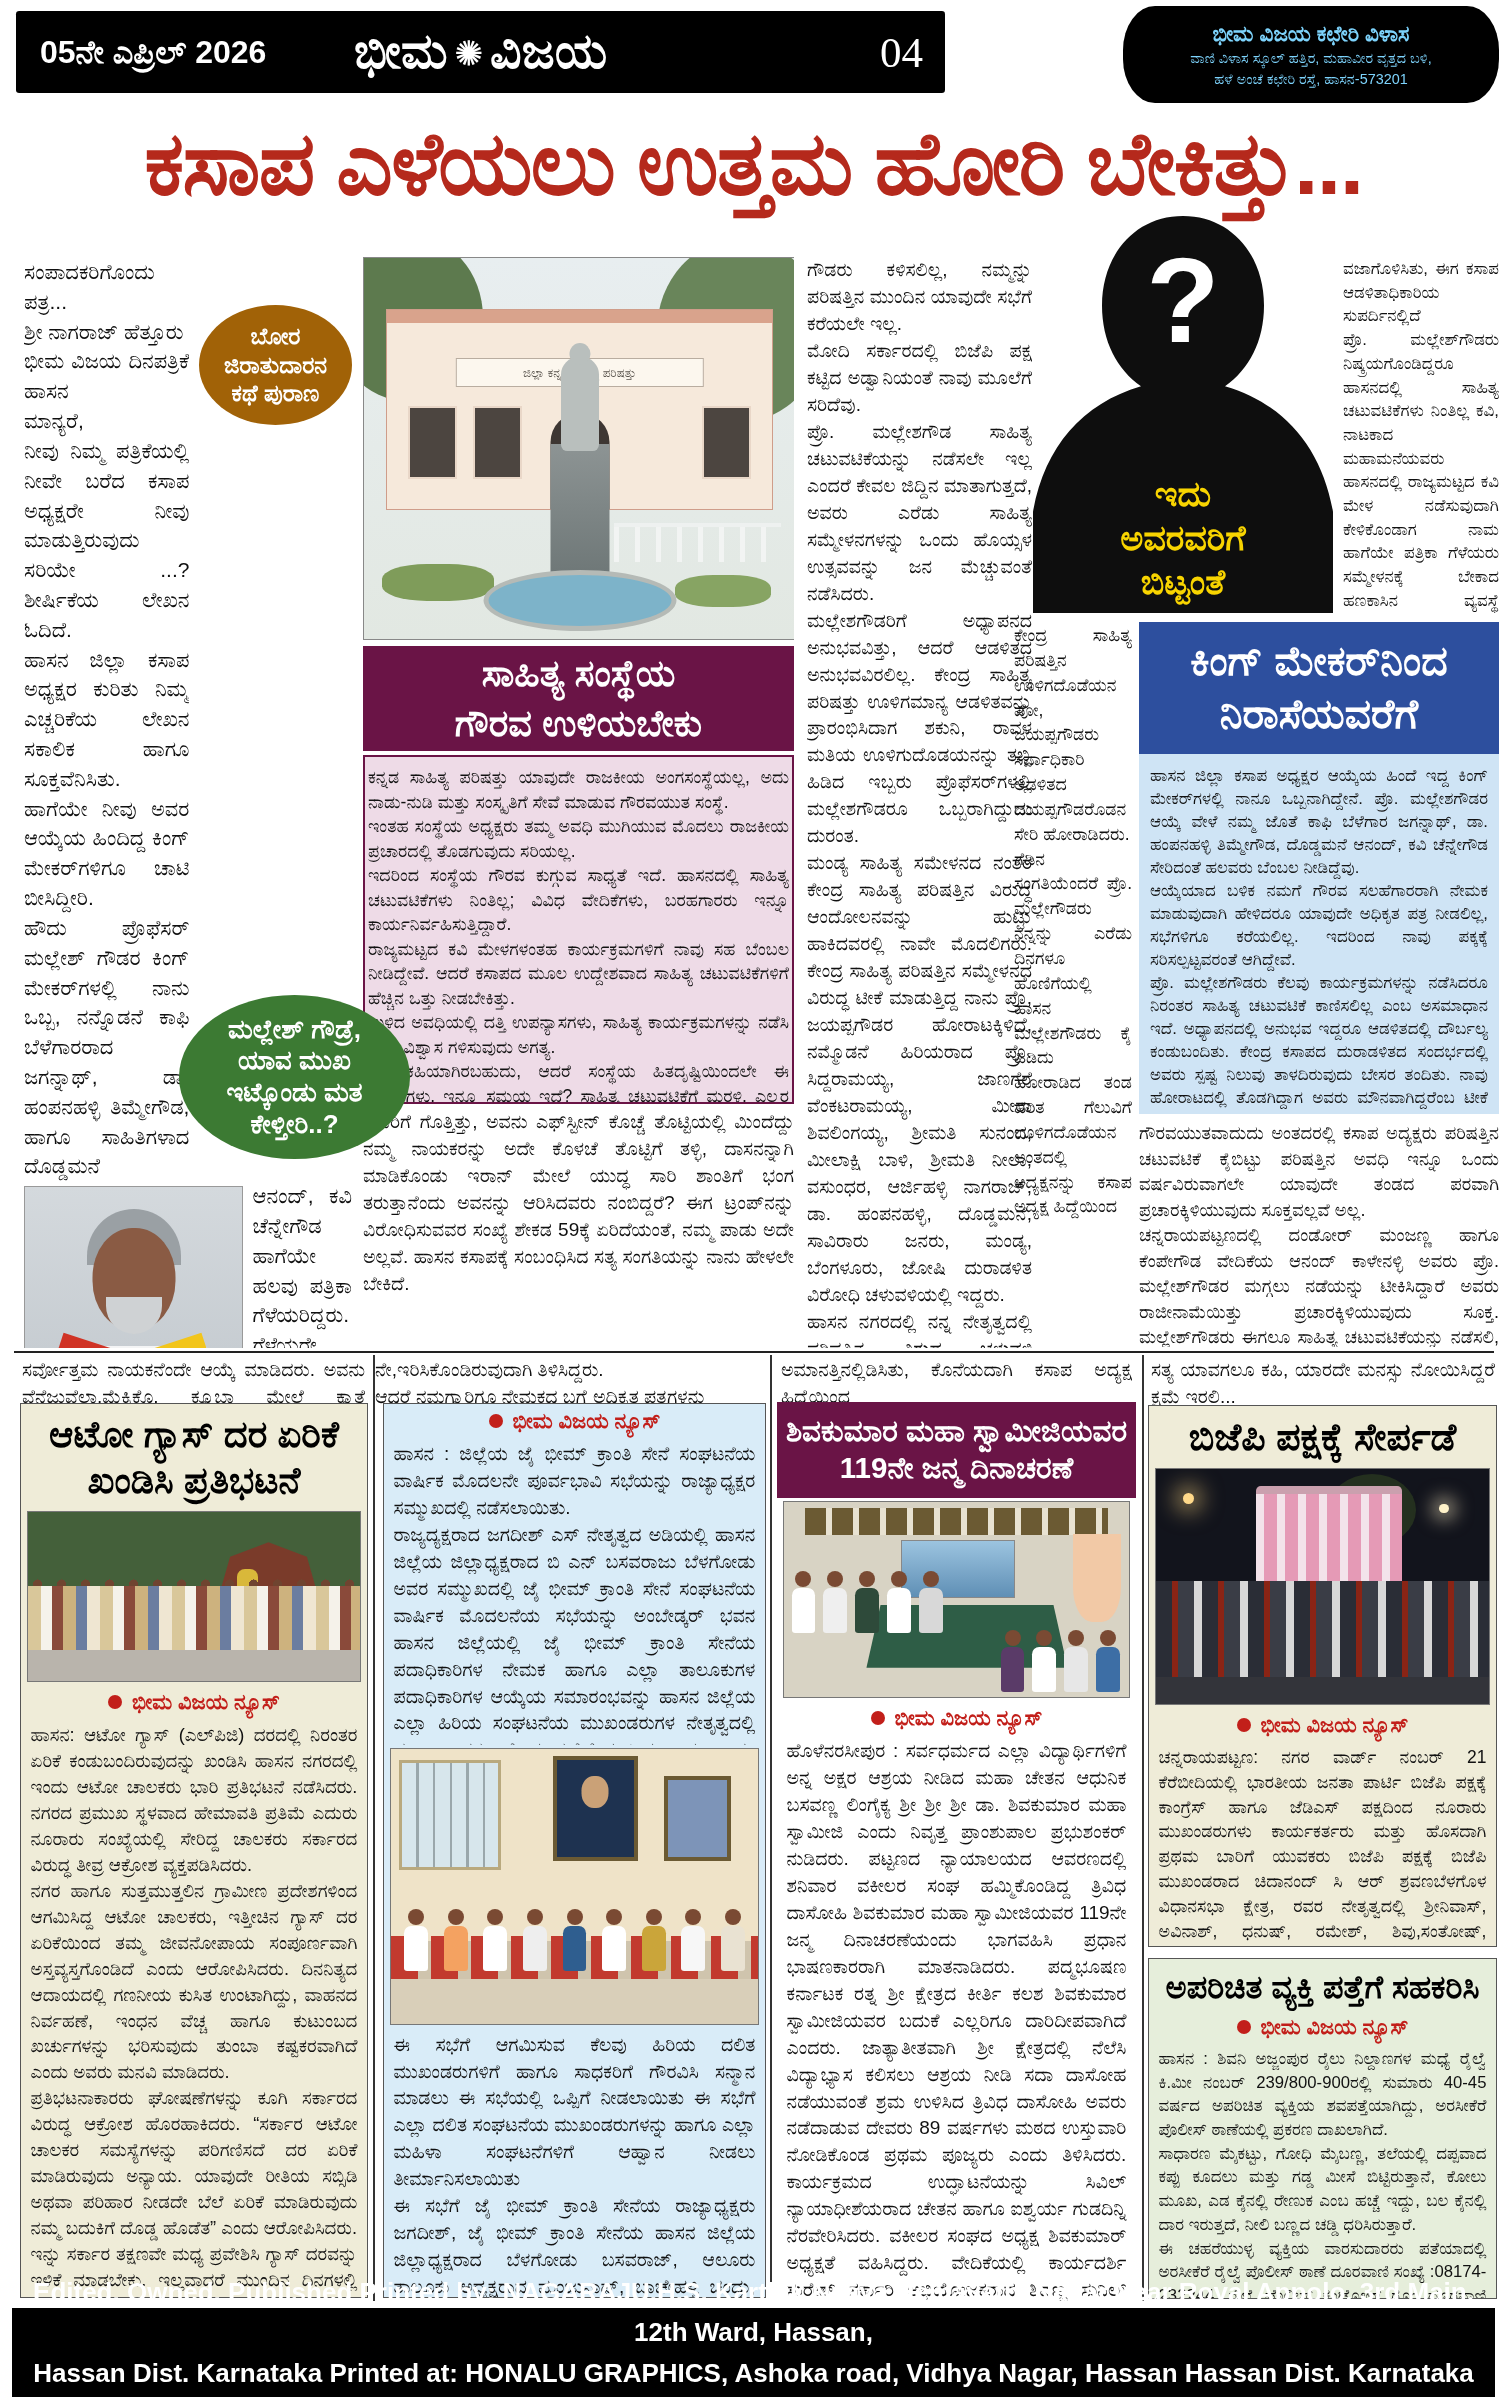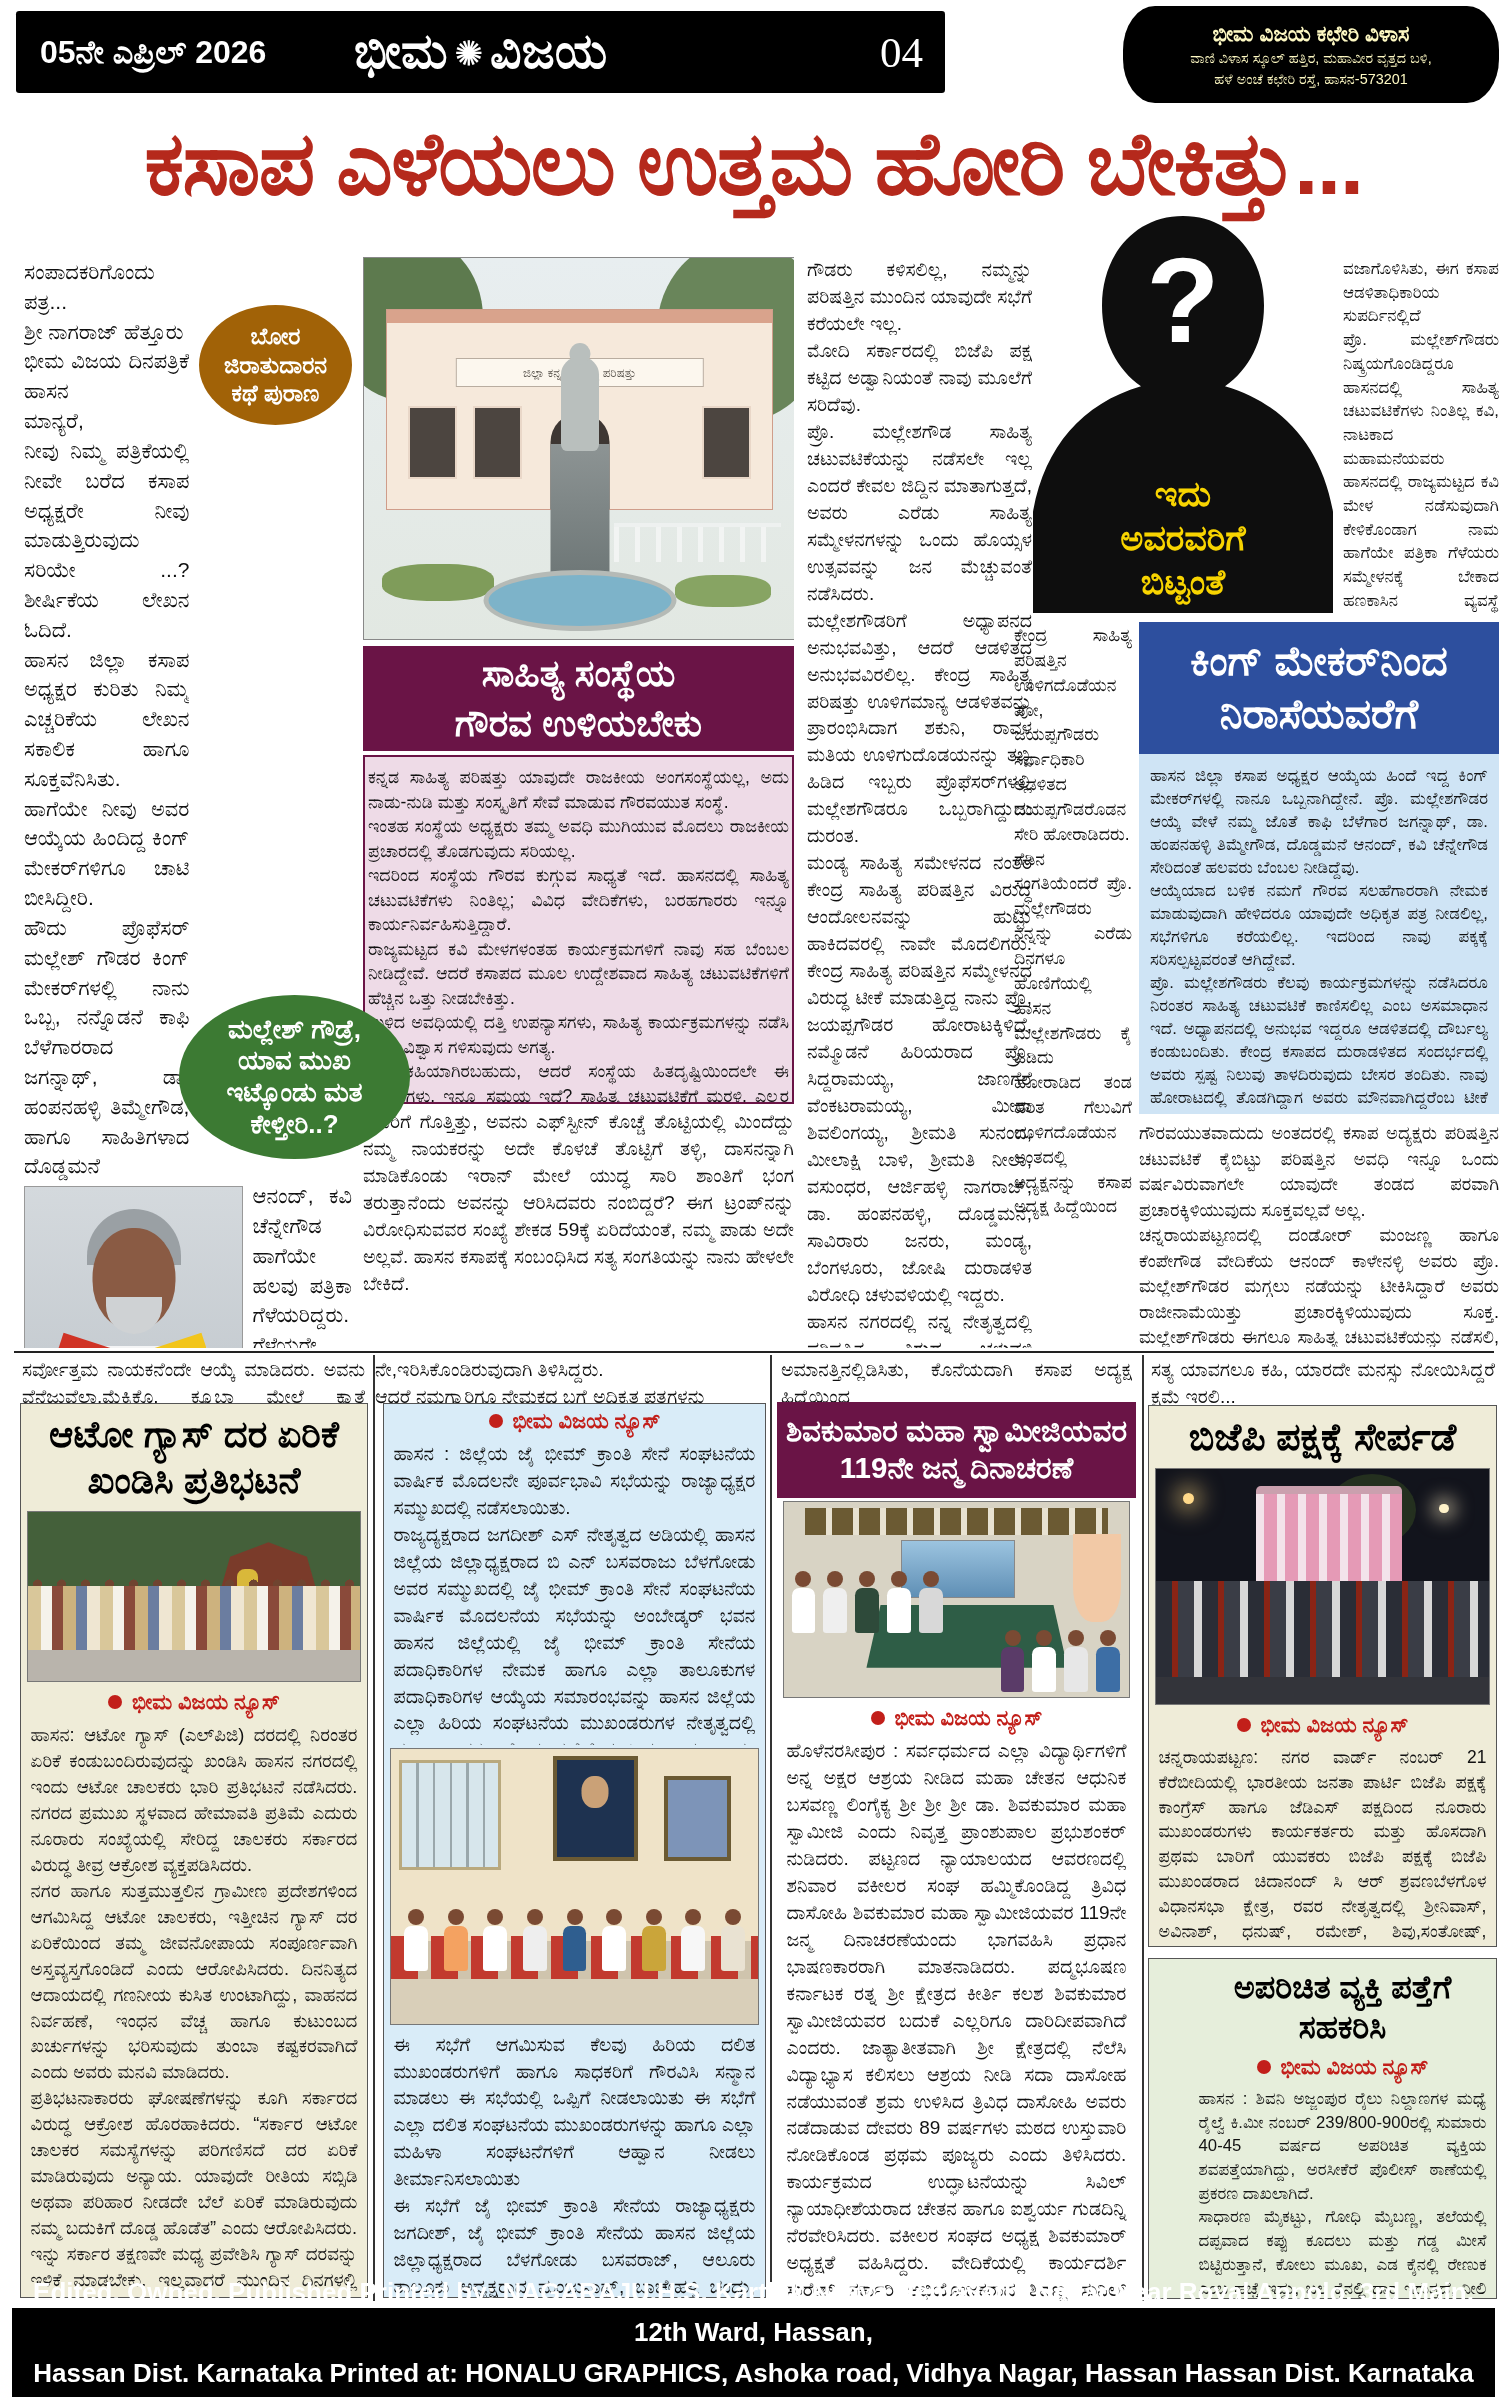--- a/index.html
+++ b/index.html
@@ -6,21 +6,21 @@
   #page{position:relative;width:1507px;height:2401px;background:#ffffff;overflow:hidden;
         font-family:"Liberation Sans",sans-serif;color:#111;}
   .abs{position:absolute;}
   .txt{font-size:19px;line-height:1.42;text-align:justify;white-space:pre-line;overflow:hidden;color:#101010;}
   
   #hbar{left:16px;top:11px;width:929px;height:82px;background:#000;border-radius:3.2px;}
   #hdate{position:absolute;left:24px;top:50%;transform:translateY(-50%);color:#fff;font-size:32px;font-weight:bold;}
   #hmast{position:absolute;left:50%;top:50%;transform:translate(-50%,-50%);color:#fff;font-size:49px;font-weight:900;white-space:nowrap;display:flex;align-items:center;gap:8px;}
   #hmast .wheel{font-size:35px;line-height:1;}
   #hpage{position:absolute;right:22px;top:50%;transform:translateY(-50%);color:#fff;font-size:43px;font-family:"Liberation Serif",serif;}
-  #haddr{left:1123px;top:6.4px;width:376px;height:97px;background:#000;border-radius:32px/44px;color:#fef9c3;text-align:center;
+  #haddr{left:1123px;top:6.4px;width:376px;height:97px;background:#000;border-radius:32px/44px;color:#7dd3fc;text-align:center;
          display:flex;flex-direction:column;justify-content:center;gap:3.2px;padding:3.2px 8px;box-sizing:border-box;}
   #haddr .t{font-size:21.5px;font-weight:bold;}
   #haddr .l{font-size:14.4px;}
   
   #headline{left:12px;top:100px;width:1483px;height:147px;color:#b5291c;font-size:88px;font-weight:900;
             text-align:center;letter-spacing:-1.6px;line-height:1.45;white-space:nowrap;overflow:hidden;}
   
   #col1{left:24px;top:257px;width:328px;height:1091px;overflow:hidden;}
   #col1 .txt{font-size:21px;}
   .oval-red{float:right;width:153px;height:120px;margin:48px 0 8px 9.6px;background:#a16207;border-radius:50%;
@@ -373,21 +373,21 @@
       </div>
     </div>
     <div class="byline">
       <span class="dot"></span>
       <span class="bl">ಭೀಮ ವಿಜಯ ನ್ಯೂಸ್</span>
     </div>
     <div class="abody" style="font-size:17.5px;">ಚನ್ನರಾಯಪಟ್ಟಣ: ನಗರ ವಾರ್ಡ್ ನಂಬರ್ 21 ಕೆರೆಬೀದಿಯಲ್ಲಿ ಭಾರತೀಯ ಜನತಾ ಪಾರ್ಟಿ ಬಿಜೆಪಿ ಪಕ್ಷಕ್ಕೆ ಕಾಂಗ್ರೆಸ್ ಹಾಗೂ ಜೆಡಿಎಸ್ ಪಕ್ಷದಿಂದ ನೂರಾರು ಮುಖಂಡರುಗಳು ಕಾರ್ಯಕರ್ತರು ಮತ್ತು ಹೊಸದಾಗಿ ಪ್ರಥಮ ಬಾರಿಗೆ ಯುವಕರು ಬಿಜೆಪಿ ಪಕ್ಷಕ್ಕೆ ಬಿಜೆಪಿ ಮುಖಂಡರಾದ ಚಿದಾನಂದ್ ಸಿ ಆರ್ ಶ್ರವಣಬೆಳಗೊಳ ವಿಧಾನಸಭಾ ಕ್ಷೇತ್ರ, ರವರ ನೇತೃತ್ವದಲ್ಲಿ ಶ್ರೀನಿವಾಸ್, ಅವಿನಾಶ್, ಧನುಷ್, ರಮೇಶ್, ಶಿವು,ಸಂತೋಷ್, ಭರತ್,ಮಾದೇಶ್, ನವೀನ್, ಹರೀಶ್, ಪ್ರಕಾಶ್, ಶಶಿ,ಅಪ್ಪಿ,ಅನುಪ್, ಅರುಣ್,ಮುಂತಾದವರು ಸೇರ್ಪಡೆಯಾದರು ಈ ಸಂದರ್ಭದಲ್ಲಿ ಮಾಜಿ ಪುರಸಭಾ ಸದಸ್ಯರಾದ ಜಗದೀಶ್,ಬಿಜೆಪಿ ಮುಖಂಡರುಗಳಾದ ಆನಂದ್,
 ಮಂಜುನಾಥ್, ಸಂತೋಷ್,ಹರೀಶ್,ನಾಗರಾಜ್, ಮನು ಸೇರಿದಂತೆ ಇತರರು ಹಾಜರಿದ್ದರು.</div>
   </div>
 
-  <div class="abox" style="left:1148px;top:1958px;width:349px;height:341px;background:#e6eedb;padding-left:40px;">
+  <div class="abox" style="left:1148px;top:1958px;width:349px;height:341px;background:#e6eedb;">
     <div class="ahead" style="font-size:32px;">ಅಪರಿಚಿತ ವ್ಯಕ್ತಿ ಪತ್ತೆಗೆ ಸಹಕರಿಸಿ</div>
     <div class="byline">
       <span class="dot"></span>
       <span class="bl">ಭೀಮ ವಿಜಯ ನ್ಯೂಸ್</span>
     </div>
     <div class="abody" style="font-size:16.7px;">ಹಾಸನ : ಶಿವನಿ ಅಜ್ಜಂಪುರ ರೈಲು ನಿಲ್ದಾಣಗಳ ಮಧ್ಯೆ ರೈಲ್ವೆ ಕಿ.ಮೀ ನಂಬರ್ 239/800-900ರಲ್ಲಿ ಸುಮಾರು 40-45 ವರ್ಷದ ಅಪರಿಚಿತ ವ್ಯಕ್ತಿಯ ಶವಪತ್ತೆಯಾಗಿದ್ದು, ಅರಸೀಕೆರೆ ಪೊಲೀಸ್ ಠಾಣೆಯಲ್ಲಿ ಪ್ರಕರಣ ದಾಖಲಾಗಿದೆ.
 ಸಾಧಾರಣ ಮೈಕಟ್ಟು, ಗೋಧಿ ಮೈಬಣ್ಣ, ತಲೆಯಲ್ಲಿ ದಪ್ಪವಾದ ಕಪ್ಪು ಕೂದಲು ಮತ್ತು ಗಡ್ಡ ಮೀಸೆ ಬಿಟ್ಟಿರುತ್ತಾನೆ, ಕೋಲು ಮೂಖ, ಎಡ ಕೈನಲ್ಲಿ ರೇಣುಕ ಎಂಬ ಹಚ್ಚೆ ಇದ್ದು, ಬಲ ಕೈನಲ್ಲಿ ದಾರ ಇರುತ್ತದೆ, ನೀಲಿ ಬಣ್ಣದ ಚಡ್ಡಿ ಧರಿಸಿರುತ್ತಾರೆ.
 ಈ ಚಹರೆಯುಳ್ಳ ವ್ಯಕ್ತಿಯ ವಾರಸುದಾರರು ಪತೆಯಾದಲ್ಲಿ ಅರಸೀಕೆರೆ ರೈಲ್ವೆ ಪೊಲೀಸ್ ಠಾಣೆ ದೂರವಾಣಿ ಸಂಖ್ಯೆ :08174-232244, ರೈಲ್ವೆ ಪೊಲೀಸ್ ಕಂಟ್ರೋಲ್ ರೂಂ ದೂರವಾಣಿ ಸಂಖ್ಯೆ :080-22871291 ಸಂಪರ್ಕಿಸುವಂತೆ ಅರಸೀಕೆರೆ ಆರಕ್ಷಕರು ಉಪ ನಿರೀಕ್ಷಕರು ತಿಳಿಸಿದ್ದಾರೆ.</div>
   </div>
 

